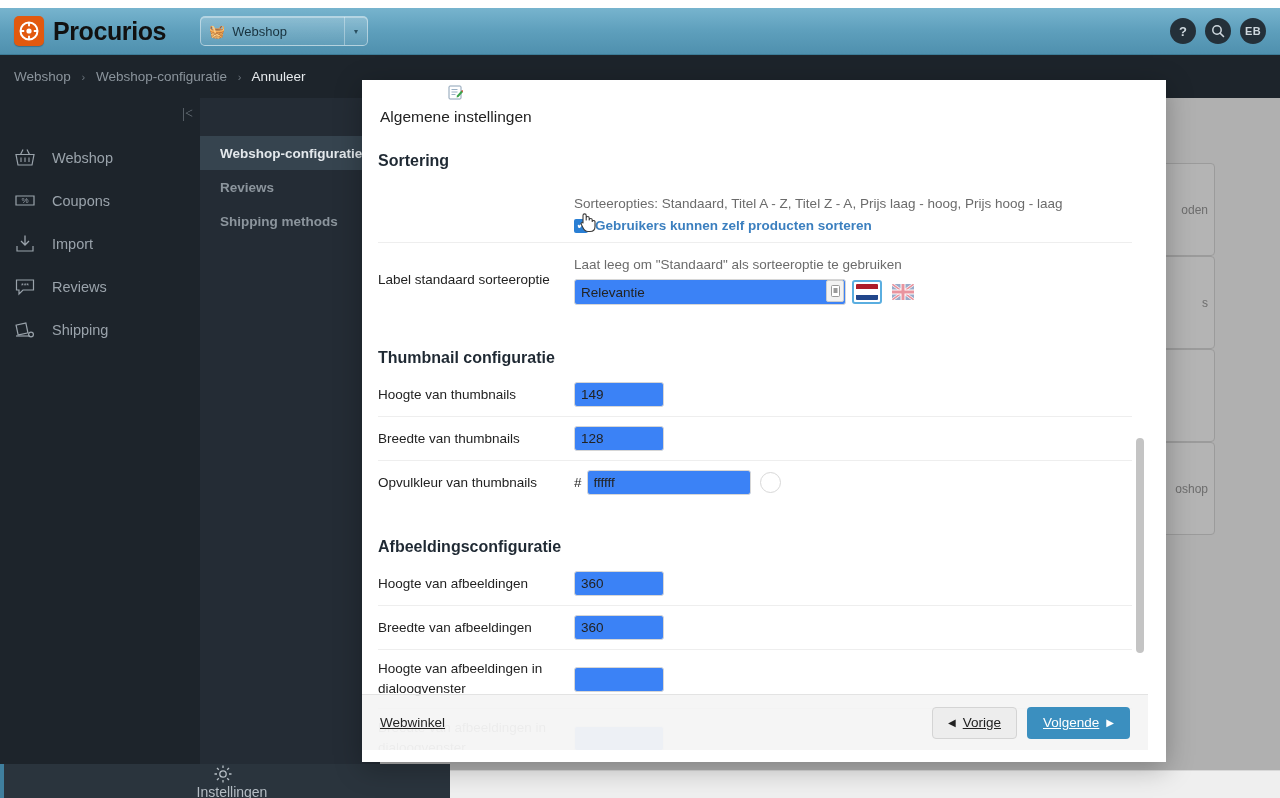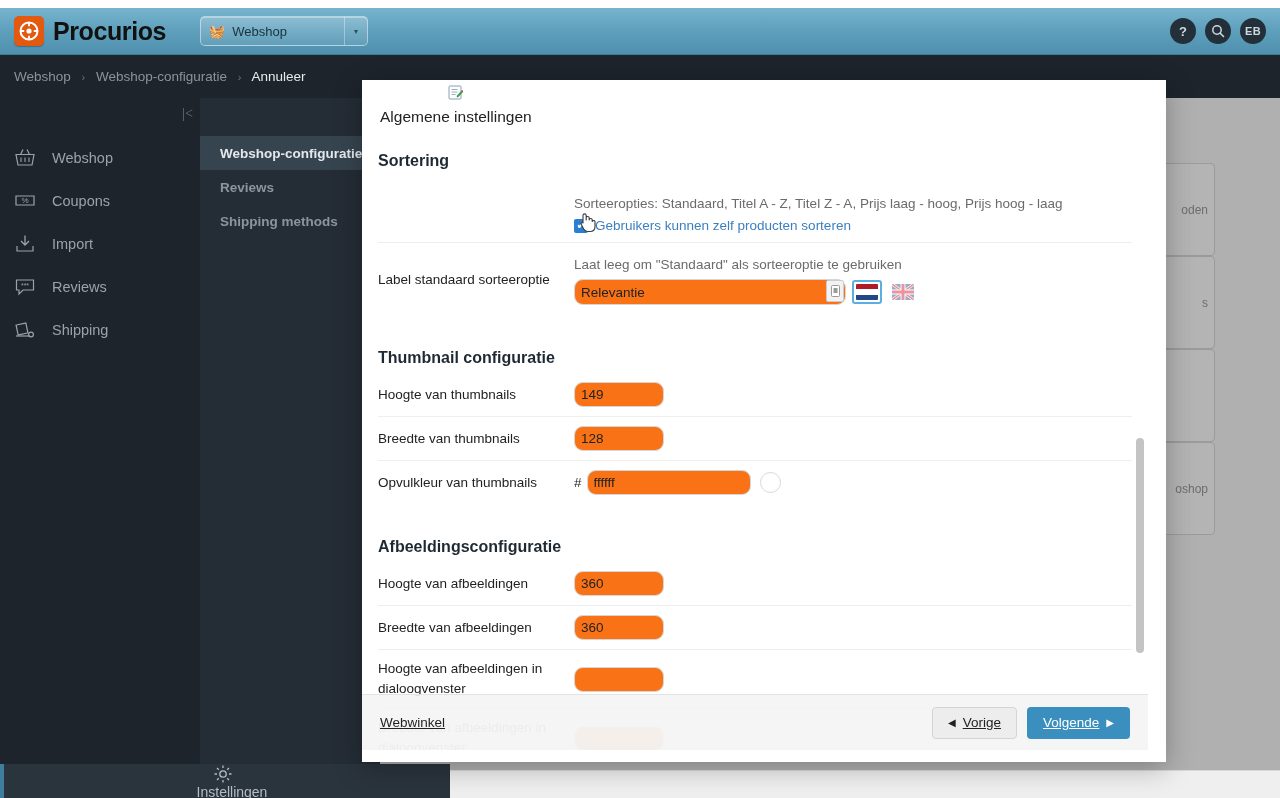--- a/index.html
+++ b/index.html
@@ -149,35 +149,35 @@
   }
   .row.noline { border-bottom: none; }
   .row .lab {
     width: 196px; flex: 0 0 196px; font-size: 13.5px; color: #222; line-height: 20px;
   }
   .row .fld { flex: 1; }
   .hint { font-size: 13.5px; color: #6b6b6b; line-height: 20px; }
   .hint.blocky { margin-bottom: 4px; }
 
   input.txt {
-    height: 25px; border: 1px solid #d6d6d6; border-radius: 9px;
-    font-size: 13.5px; padding: 0 6px; color: #222; background: #f97316;
+    height: 25px; border: 1px solid #d6d6d6; border-radius: 3px;
+    font-size: 13.5px; padding: 0 6px; color: #222; background: #3b82f6;
     font-family: "Liberation Sans", sans-serif;
   }
   input.w90 { width: 90px; }
   input.w272 { width: 272px; }
   input.w164 { width: 164px; }
 
   .cb-row { display: flex; align-items: center; gap: 7px; position: relative; }
   .cbox {
     width: 14px; height: 14px; background: #2a7fd4; border-radius: 2px;
     display: flex; align-items: center; justify-content: center;
     color: #fff; font-size: 11px; line-height: 1;
   }
-  .cb-label { font-size: 13.5px; color: #3b7fbf; }
+  .cb-label { font-size: 13.5px; color: #3b7fbf; font-weight: bold; }
 
   .lang-row { display: flex; align-items: center; gap: 6px; margin-top: 2px; }
   .input-wrap { position: relative; display: inline-block; }
   .lang-btn {
     width: 20px; height: 26px; border: 1px solid #d6d6d6; border-radius: 2px;
     display: flex; align-items: center; justify-content: center; background: #fafafa;
     font-size: 10px; color: #777;
   }
   .flag { width: 22px; height: 16px; border-radius: 1px; }
   .flag-sel { padding: 2px; border: 2px solid #5aaee0; border-radius: 3px; display:flex; }

